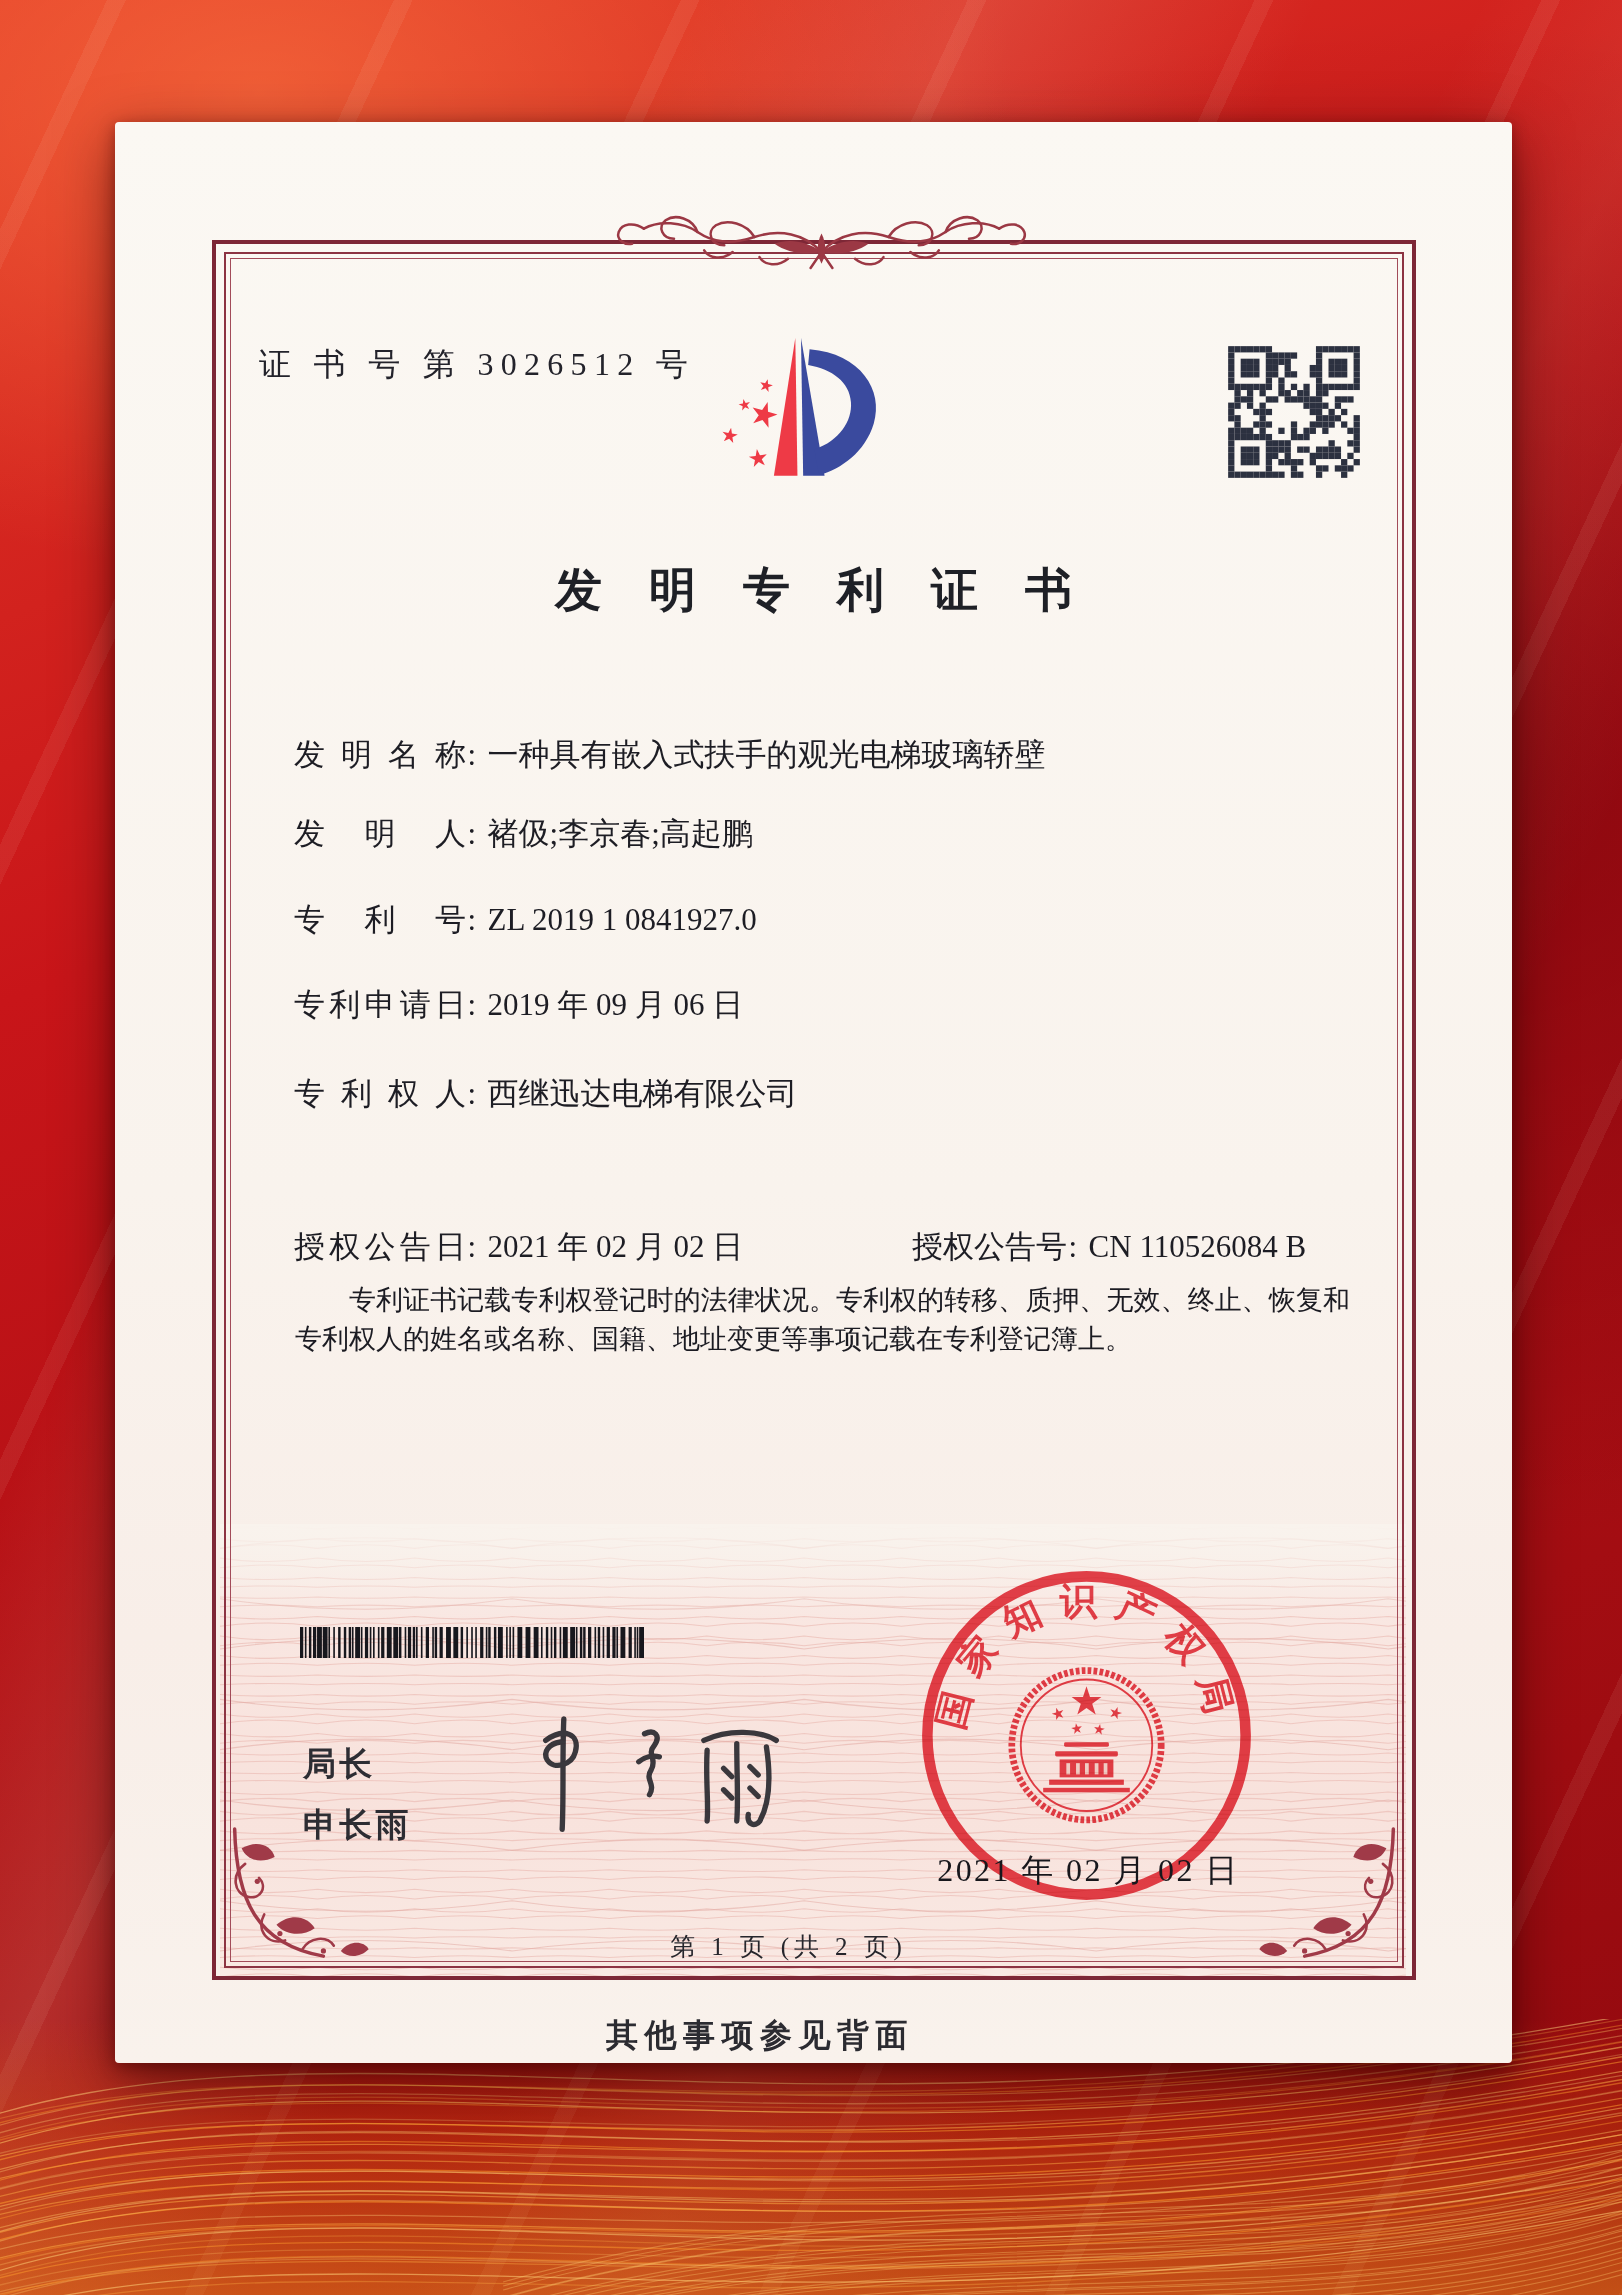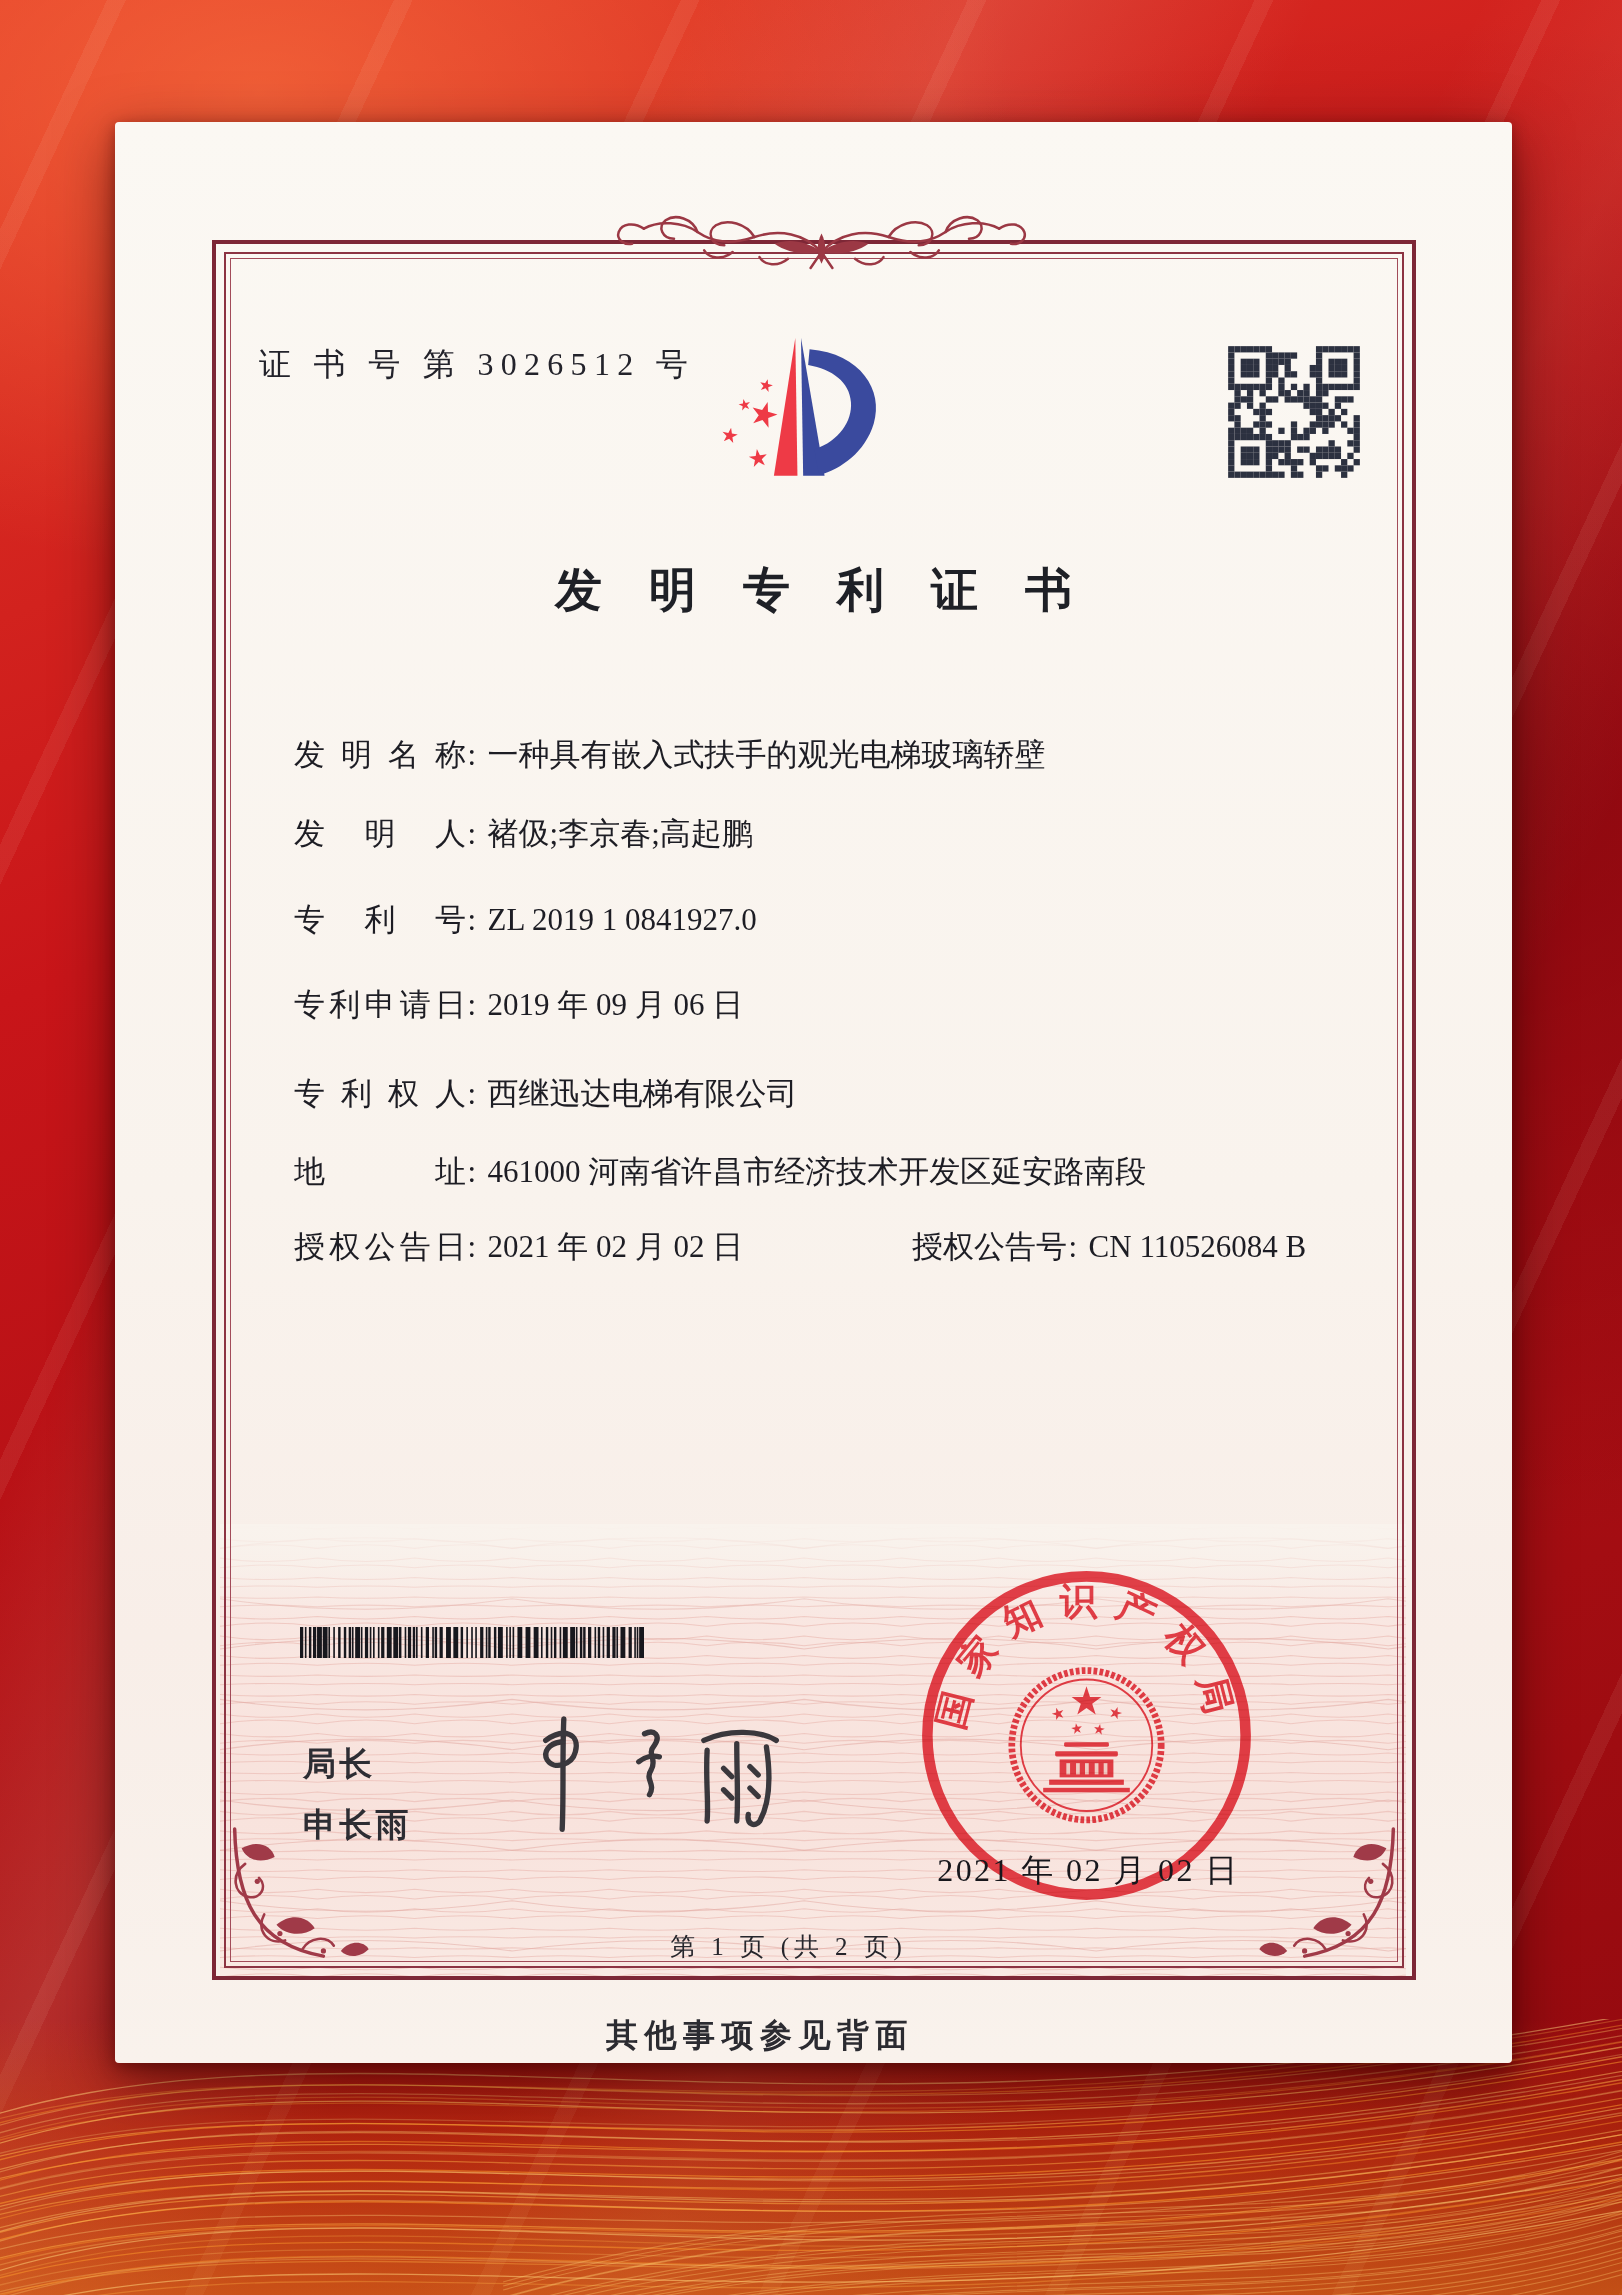--- a/index.html
+++ b/index.html
@@ -533,29 +533,27 @@
     </div>
     <div class="field" style="top:777px">
       <span class="f-label">专利号</span><span class="f-colon">:</span><span class="f-value">ZL 2019 1 0841927.0</span>
     </div>
     <div class="field" style="top:862px">
       <span class="f-label">专利申请日</span><span class="f-colon">:</span><span class="f-value">2019 年 09 月 06 日</span>
     </div>
     <div class="field" style="top:951px">
       <span class="f-label">专利权人</span><span class="f-colon">:</span><span class="f-value">西继迅达电梯有限公司</span>
     </div>
-    <div class="field" style="top:1029px">
-      <span class="f-label">地址</span><span class="f-colon">:</span><span class="f-value">461000 河南省许昌市经济技术开发区延安路南段</span>
-    </div>
     <div class="field" style="top:1104px;width:1185px">
       <span><span class="f-label">授权公告日</span><span class="f-colon">:</span><span class="f-value">2021 年 02 月 02 日</span></span>
       <span class="col2"><span>授权公告号</span><span class="f-colon">:</span><span class="f-value">CN 110526084 B</span></span>
     </div>
 
     <div class="paras">
+      <p>专利证书记载专利权登记时的法律状况。专利权的转移、质押、无效、终止、恢复和专利权人的姓名或名称、国籍、地址变更等事项记载在专利登记簿上。</p>
     </div>
 
     <div class="barcode">
       <svg id="barcode" viewBox="0 0 424 38" preserveAspectRatio="none">
           <rect x="0" y="0" width="4" height="38"></rect>
           <rect x="6" y="0" width="2" height="38"></rect>
           <rect x="11" y="0" width="3" height="38"></rect>
           <rect x="16" y="0" width="4" height="38"></rect>
           <rect x="21" y="0" width="6" height="38"></rect>
           <rect x="28" y="0" width="6" height="38"></rect>

